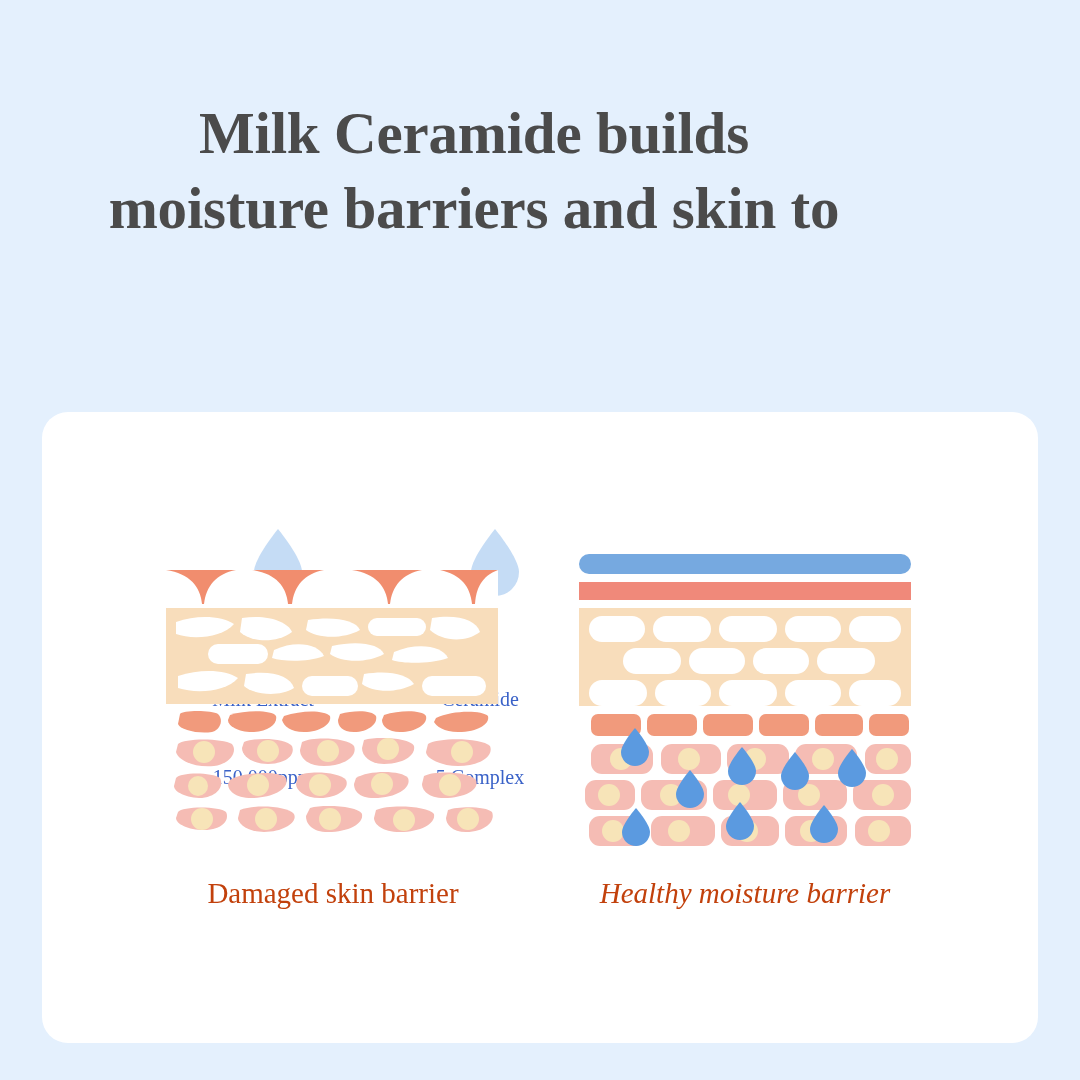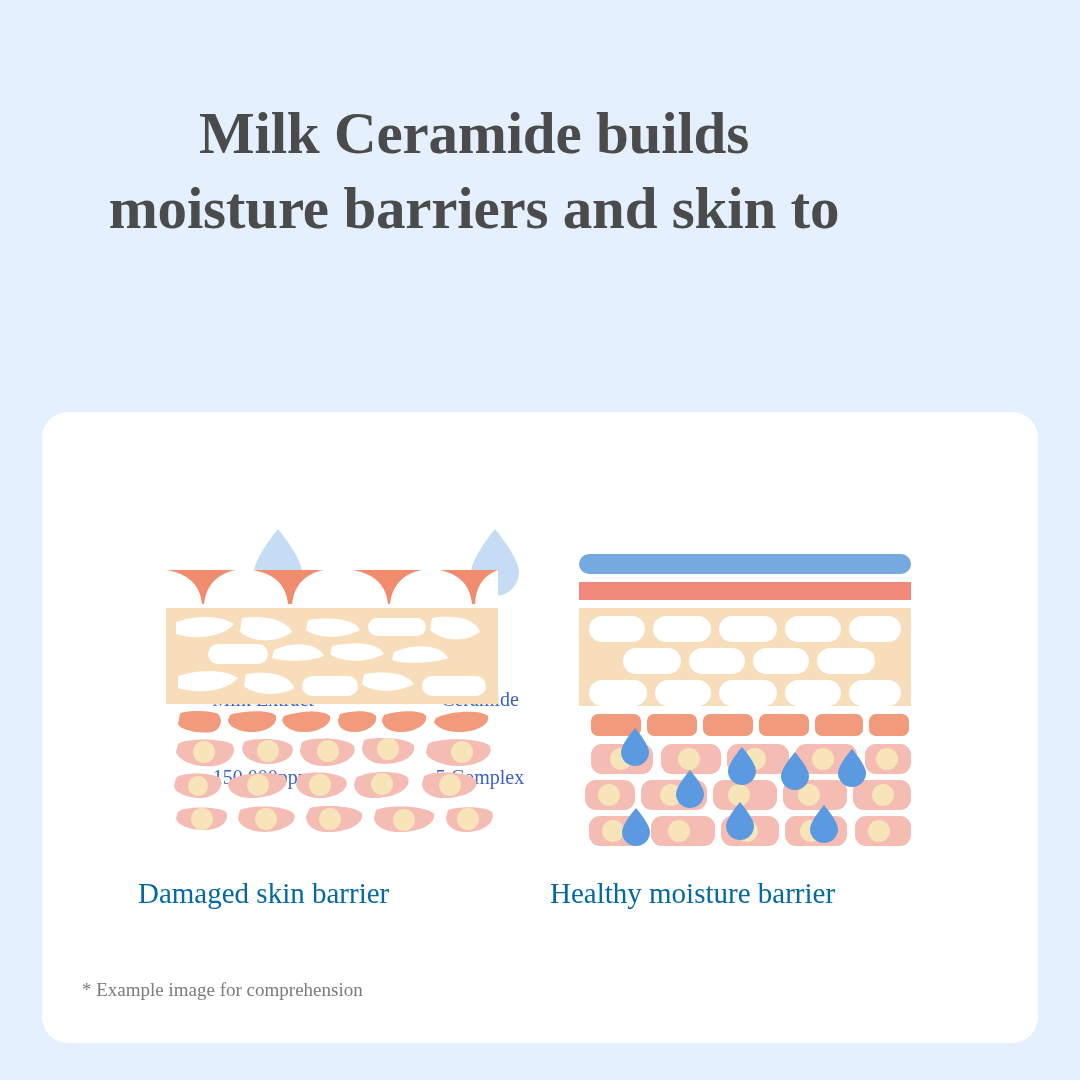--- a/index.html
+++ b/index.html
@@ -61,26 +61,27 @@
   #ing-milk   { left: 135px; top: 38px; width: 172px; }
   #ing-cer    { left: 352px; top: 38px; width: 172px; }
 
   
   .diagram { position: absolute; }
   #diagram-damaged { left: 122px; top: 158px; width: 336px; height: 290px; }
   #diagram-healthy { left: 535px; top: 140px; width: 336px; height: 308px; }
 
   .caption {
     position: absolute;
-    color: #0369a1;
+    text-align: center;
+    color: #c2410c;
     font-size: 29px;
     white-space: pre;
   }
   #caption-damaged { left: 96px; top: 465px; width: 390px; }
-  #caption-healthy { left: 508px; top: 465px; width: 390px; }
+  #caption-healthy { left: 508px; top: 465px; width: 390px; font-style: italic; }
 
   #footnote {
     position: absolute;
     left: 40px;
     top: 567px;
     color: #7b7b7b;
     font-size: 19px;
     white-space: pre;
   }
 </style>
@@ -283,15 +284,14 @@
         <path d="M59 256 C59 256 73 272 73 280 A14 14 0 0 1 45 280 C45 272 59 256 59 256 Z"></path>
         <path d="M247 253 C247 253 261 269 261 277 A14 14 0 0 1 233 277 C233 269 247 253 247 253 Z"></path>
         <path d="M199 232 C199 232 210 245 210 252 A11 11 0 0 1 188 252 C188 245 199 232 199 232 Z" opacity="0"></path>
       </g>
     </svg>
   </div>
 
   <div class="caption" id="caption-damaged">Damaged skin barrier</div>
   <div class="caption" id="caption-healthy">Healthy moisture barrier</div>
 
-  <div id="footnote">* Example image for comprehension</div>
 
 </div>
 
 </body></html>

